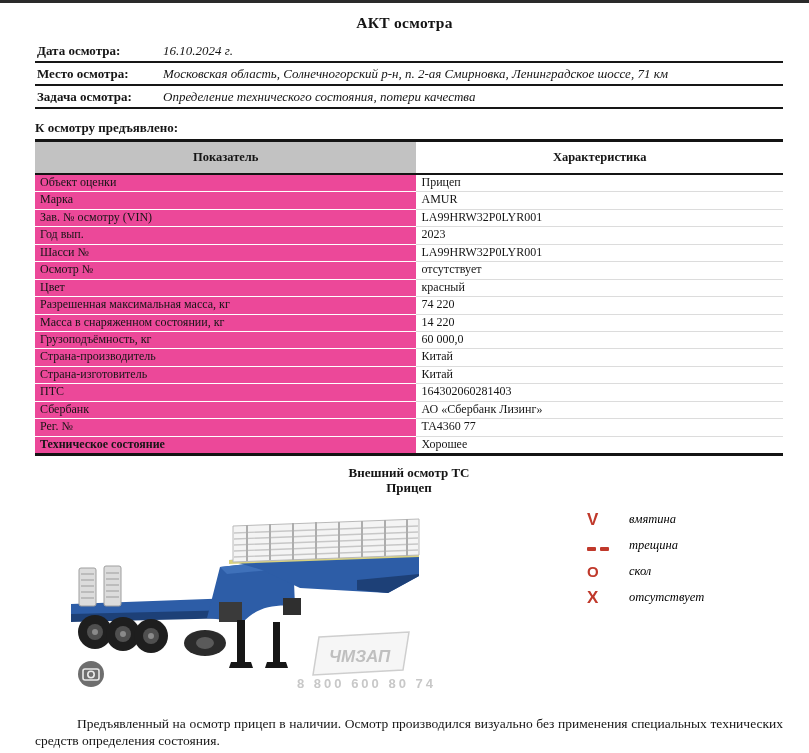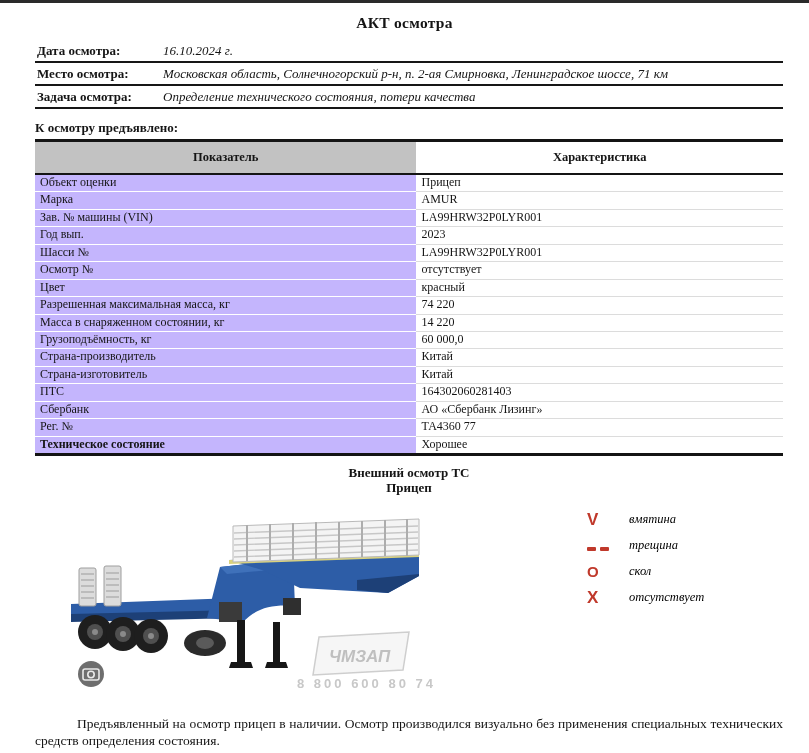--- a/index.html
+++ b/index.html
@@ -19,21 +19,21 @@
   table.mini td.k { width:126px; font-weight:bold; }
   table.mini td.v { font-style:italic; }
 
   .presented-heading { font-weight:bold; font-size:13px; margin:11px 0 3px; }
 
   
   table.main { width:100%; border-collapse:collapse; border-top:3px solid #141414; border-bottom:3px solid #141414; }
   table.main th { font-size:12.5px; font-weight:bold; text-align:center; padding:8px 4px; border-bottom:2px solid #141414; }
   table.main th.kcol { background:#c2c2c2; width:51%; }
   table.main td { font-size:12px; padding:1px 4px 2px 5px; line-height:1.12; }
-  table.main td.k { background:#c4b5fd; border-bottom:1px solid #ffffff; }
+  table.main td.k { background:#ec4899; border-bottom:1px solid #ffffff; }
   table.main td.v { border-bottom:1px solid #dcdcdc; }
   table.main tr.bold td.k { font-weight:bold; }
 
   .section-title { text-align:center; font-weight:bold; font-size:13px; line-height:1.18; margin-top:9px; }
 
   
   .figure { position:relative; height:192px; margin-top:3px; }
   .trailer-wrap { position:absolute; left:22px; top:11px; }
 
   .legend { position:absolute; left:548px; top:8px; }
@@ -88,21 +88,21 @@
     </tr>
     <tr>
           <td class="k">Объект оценки</td>
           <td class="v">Прицеп</td>
         </tr>
     <tr>
           <td class="k">Марка</td>
           <td class="v">AMUR</td>
         </tr>
     <tr>
-          <td class="k">Зав. № машины (VIN)</td>
+          <td class="k">Зав. № осмотру (VIN)</td>
           <td class="v">LA99HRW32P0LYR001</td>
         </tr>
     <tr>
           <td class="k">Год вып.</td>
           <td class="v">2023</td>
         </tr>
     <tr>
           <td class="k">Шасси №</td>
           <td class="v">LA99HRW32P0LYR001</td>
         </tr>

